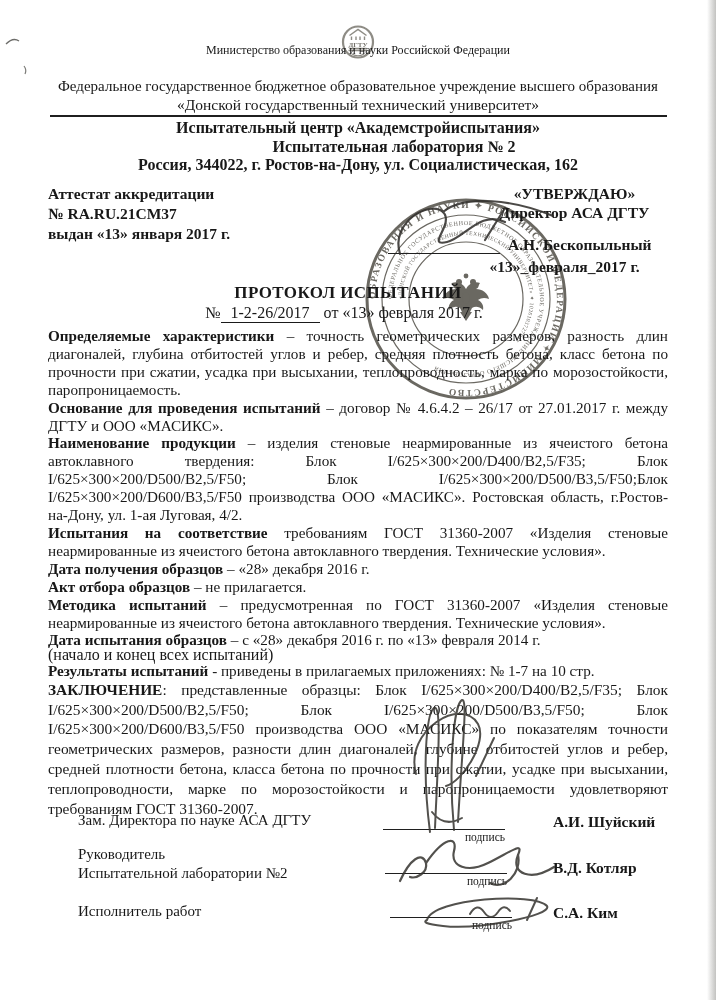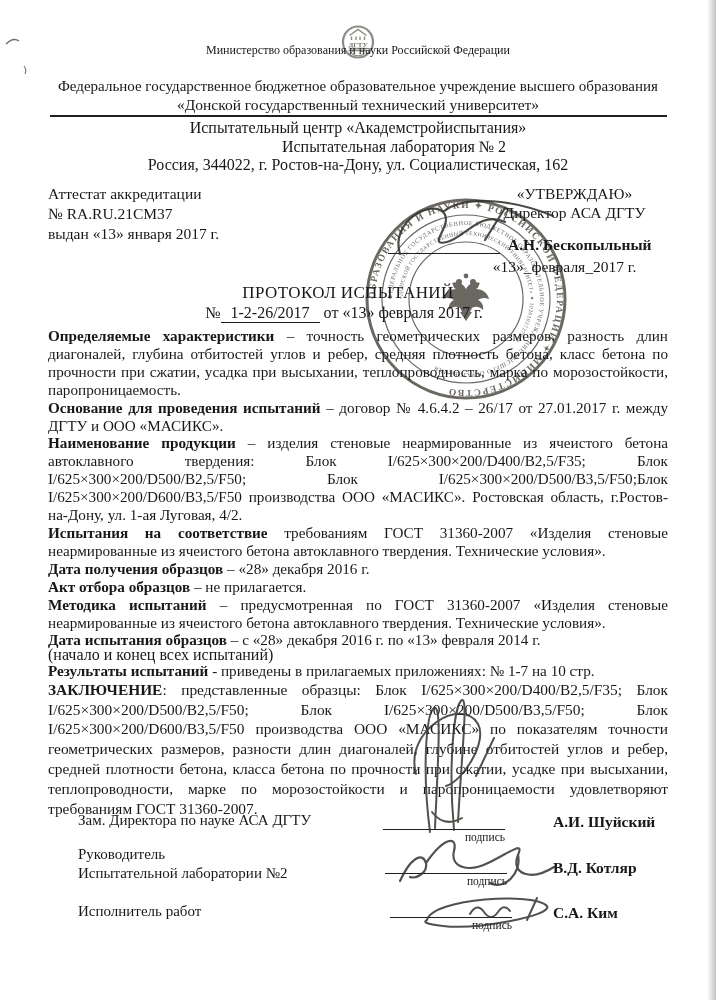--- a/index.html
+++ b/index.html
@@ -3,21 +3,21 @@
 <meta charset="utf-8">
 <style>
   html,body{margin:0;padding:0;background:#e8e8e6;}
   .page{
     position:relative;width:716px;height:1000px;margin:0 auto;
     background:#ffffff;overflow:hidden;
     font-family:"Liberation Serif","DejaVu Serif",serif;color:#181818;
   }
   .abs{position:absolute;}
   .ctr{left:0;width:716px;text-align:center;}
-  .b{font-weight:normal;}
+  .b{font-weight:bold;}
   
   .logo{left:334px;top:20px;width:48px;height:46px;}
   .ministry{top:43px;font-size:12px;}
   .fgbou{top:78px;font-size:15px;}
   .university{top:96px;font-size:15.5px;}
   .rule{left:50px;top:115px;width:617px;border-top:2px solid #1f1f1f;height:0;}
   .center-name{top:119px;font-size:16px;}
   .lab{top:138px;font-size:16px;padding-left:36px;}
   .addr{top:156px;font-size:16px;}
   

